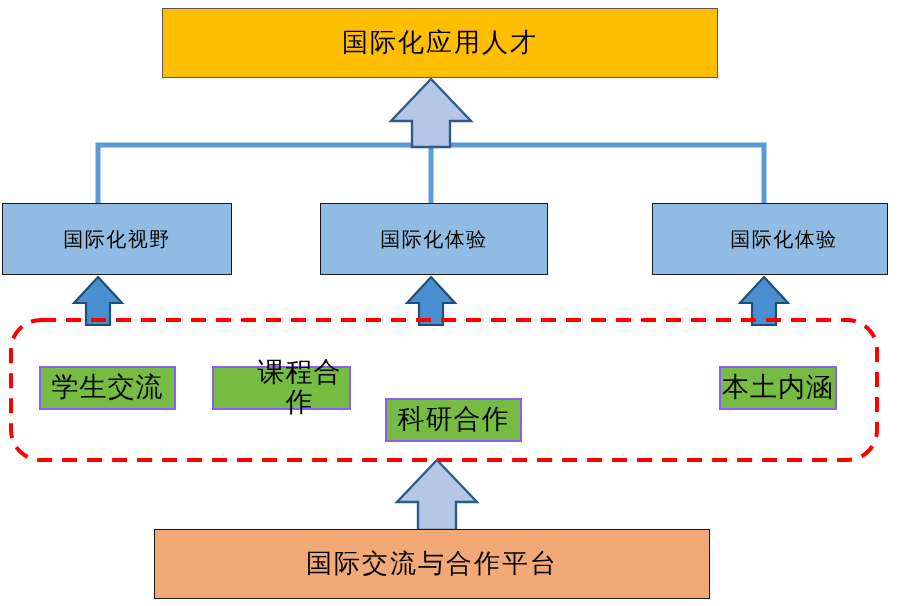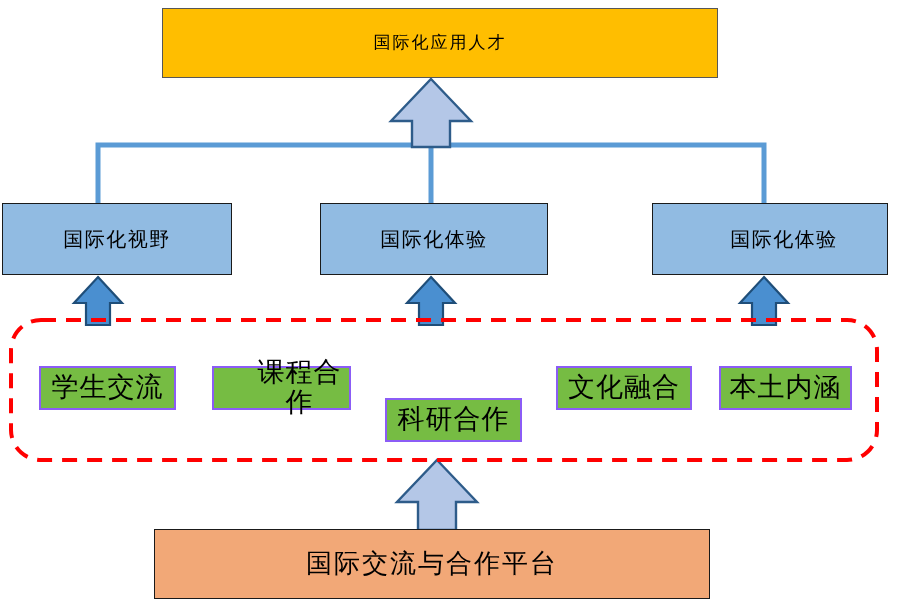--- a/index.html
+++ b/index.html
@@ -37,21 +37,21 @@
     z-index: 5;
   }
   
   .box-goal {
     left: 162px;
     top: 8px;
     width: 556px;
     height: 70px;
     background: #FFBE00;
     border: 1.6px solid #575757;
-    font-size: 17px;
+    font-size: 26px;
     letter-spacing: 2px;
   }
   
   .box-pillar {
     height: 72px;
     background: #91BBE2;
     border: 1.8px solid #1a1a1a;
     font-size: 20px;
     letter-spacing: 1.5px;
   }
@@ -64,21 +64,21 @@
     height: 44px;
     background: #76BC43;
     border: 2px solid #8b5cf6;
     font-size: 27px;
     letter-spacing: 1px;
   }
   .action-1 { left: 39px;  width: 137px; }
   .action-2 { left: 212px; width: 139px; padding-left: 36px; }
   .action-3 { left: 385px; width: 137px; margin-top: 32px; }
   .action-4 { left: 556px; width: 136px; }
-  .action-5 { left: 719px; width: 133px; justify-content: center; }
+  .action-5 { left: 719px; width: 118px; justify-content: center; }
   
   .box-platform {
     left: 154px;
     top: 529px;
     width: 556px;
     height: 70px;
     background: #F2A877;
     border: 1.6px solid #1a1a1a;
     font-size: 26px;
     letter-spacing: 2px;
@@ -167,23 +167,20 @@
 
   <div class="node-box box-action action-1">
     <span>学生交流</span>
   </div>
   <div class="node-box box-action action-2">
     <span>课程合作</span>
   </div>
   <div class="node-box box-action action-3">
     <span>科研合作</span>
   </div>
-  <div class="node-box box-action action-4">
-    <span>文化融合</span>
-  </div>
   <div class="node-box box-action action-5">
     <span>本土内涵</span>
   </div>
 
   <div class="node-box box-platform">
     <span>国际交流与合作平台</span>
   </div>
 
 </div>
 

